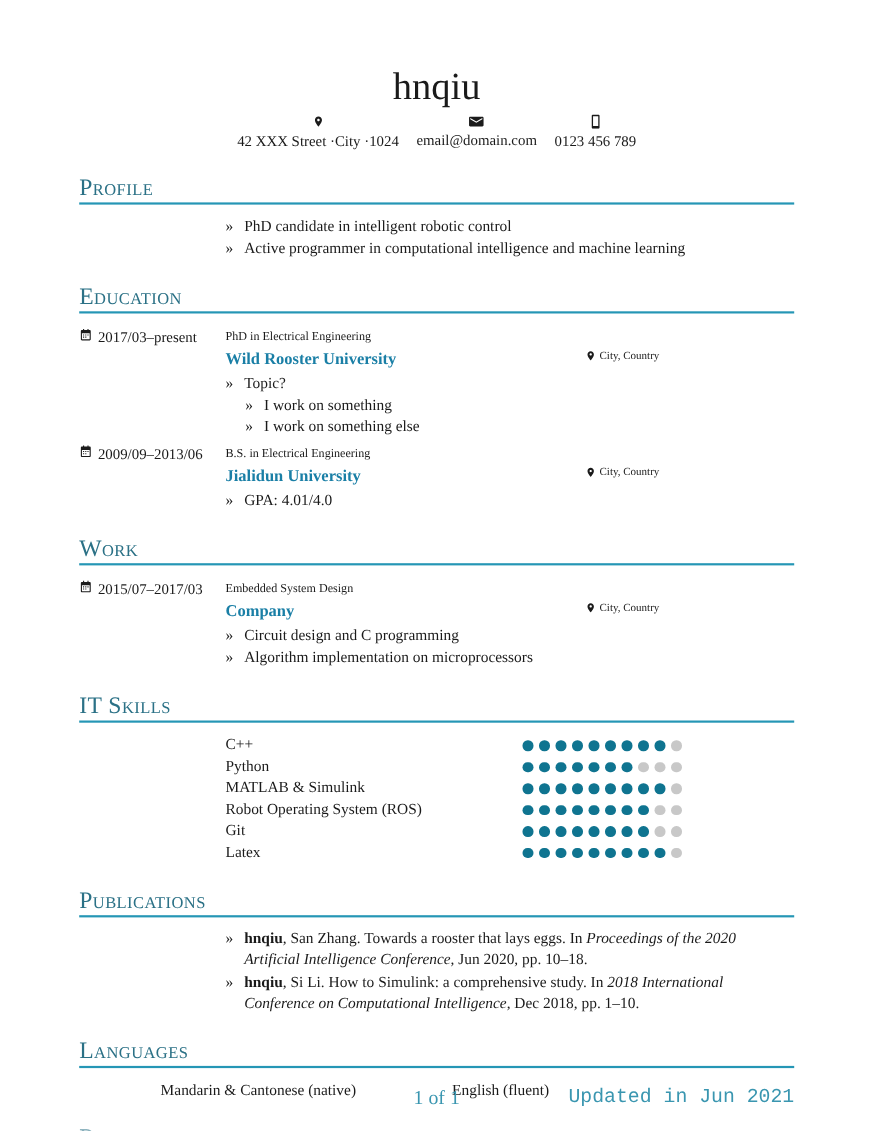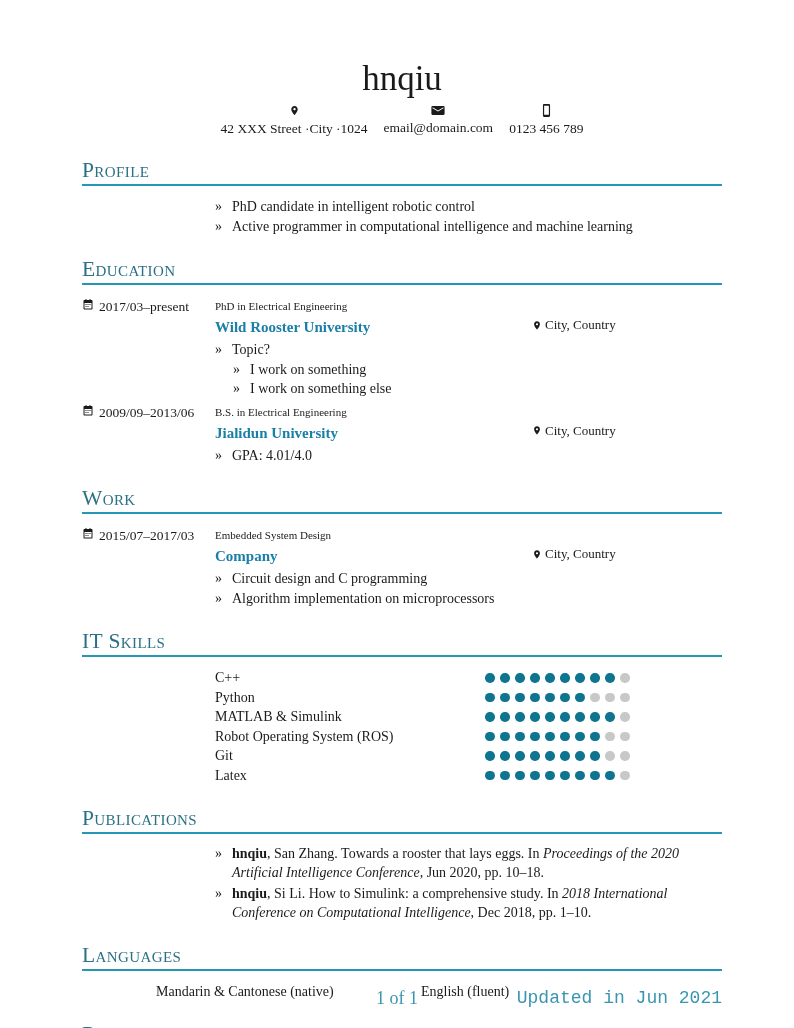--- a/index.html
+++ b/index.html
@@ -8,21 +8,21 @@
     --accent:#1a7fa6;
     --dot-filled:#0f7490;
     --dot-empty:#c8c8c8;
     --footer-text:#3a96b0;
     --text:#1a1a1a;
   }
   *{box-sizing:border-box;margin:0;padding:0;}
   html,body{background:#fff;}
   .page{
     position:relative;width:794px;height:1028px;background:#fff;overflow:hidden;
-    font-family:"Liberation Serif", serif;color:var(--text);padding-left:10px;
+    font-family:"Liberation Serif", serif;color:var(--text);
   }
   
   .cv-name{margin-top:60px;text-align:center;font-size:35px;font-weight:400;line-height:38px;}
   .contact-line{margin-top:6px;display:flex;justify-content:center;align-items:center;gap:16px;font-size:13.5px;}
   .contact-item{display:flex;align-items:center;gap:4px;flex-direction:column;}
   .icon{display:inline-block;vertical-align:-1px;flex:none;}
   .icon svg{display:block;}
   
   .section{margin:0 72px;}
   .section-title{
@@ -31,21 +31,21 @@
     border-bottom:2px solid var(--rule);
     padding-bottom:2px;margin-top:21px;margin-bottom:11px;line-height:24px;
   }
   .entry{display:flex;margin-bottom:3px;}
   .date-col{width:133px;flex:none;font-size:13.5px;padding-top:2px;display:flex;align-items:flex-start;gap:5px;line-height:18px;}
   .main-col{flex:1;min-width:0;}
   .content-indent{margin-left:133px;}
   .degree{font-size:11px;line-height:21px;}
   .inst-row{display:flex;align-items:flex-start;margin-bottom:2px;}
   .institution{flex:1;font-size:15px;font-weight:700;color:var(--accent);line-height:21px;}
-  .location{width:190px;flex:none;font-size:13px;display:flex;align-items:center;gap:3px;}
+  .location{width:190px;flex:none;font-size:10px;display:flex;align-items:center;gap:3px;}
   .bullet{display:flex;font-size:14px;line-height:19.5px;}
   .bullet .marker{width:17px;flex:none;}
   .bullet.nested{margin-left:18px;}
   .bullet-text{flex:1;}
   
   .skill-row{display:flex;align-items:center;font-size:14px;line-height:19.5px;}
   .skill-name{width:270px;flex:none;}
   .skill-dots{display:flex;gap:5.5px;align-items:center;}
   .dot{width:9.5px;height:9.5px;border-radius:50%;}
   .dot.filled{background:var(--dot-filled);}

